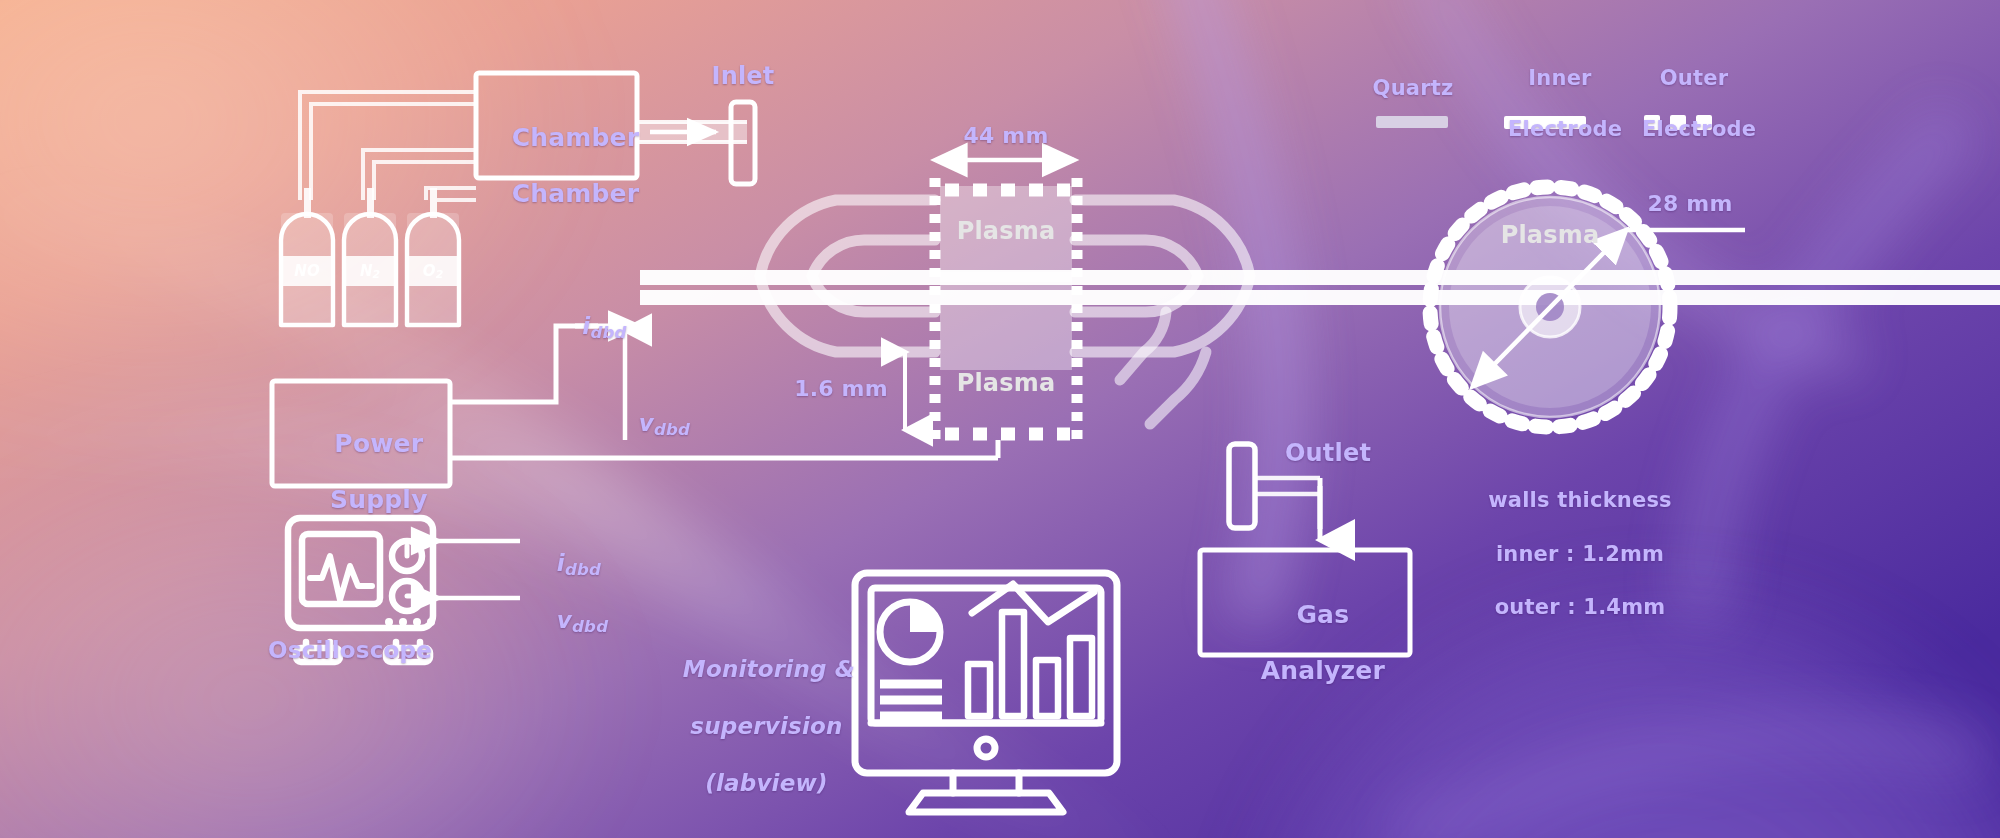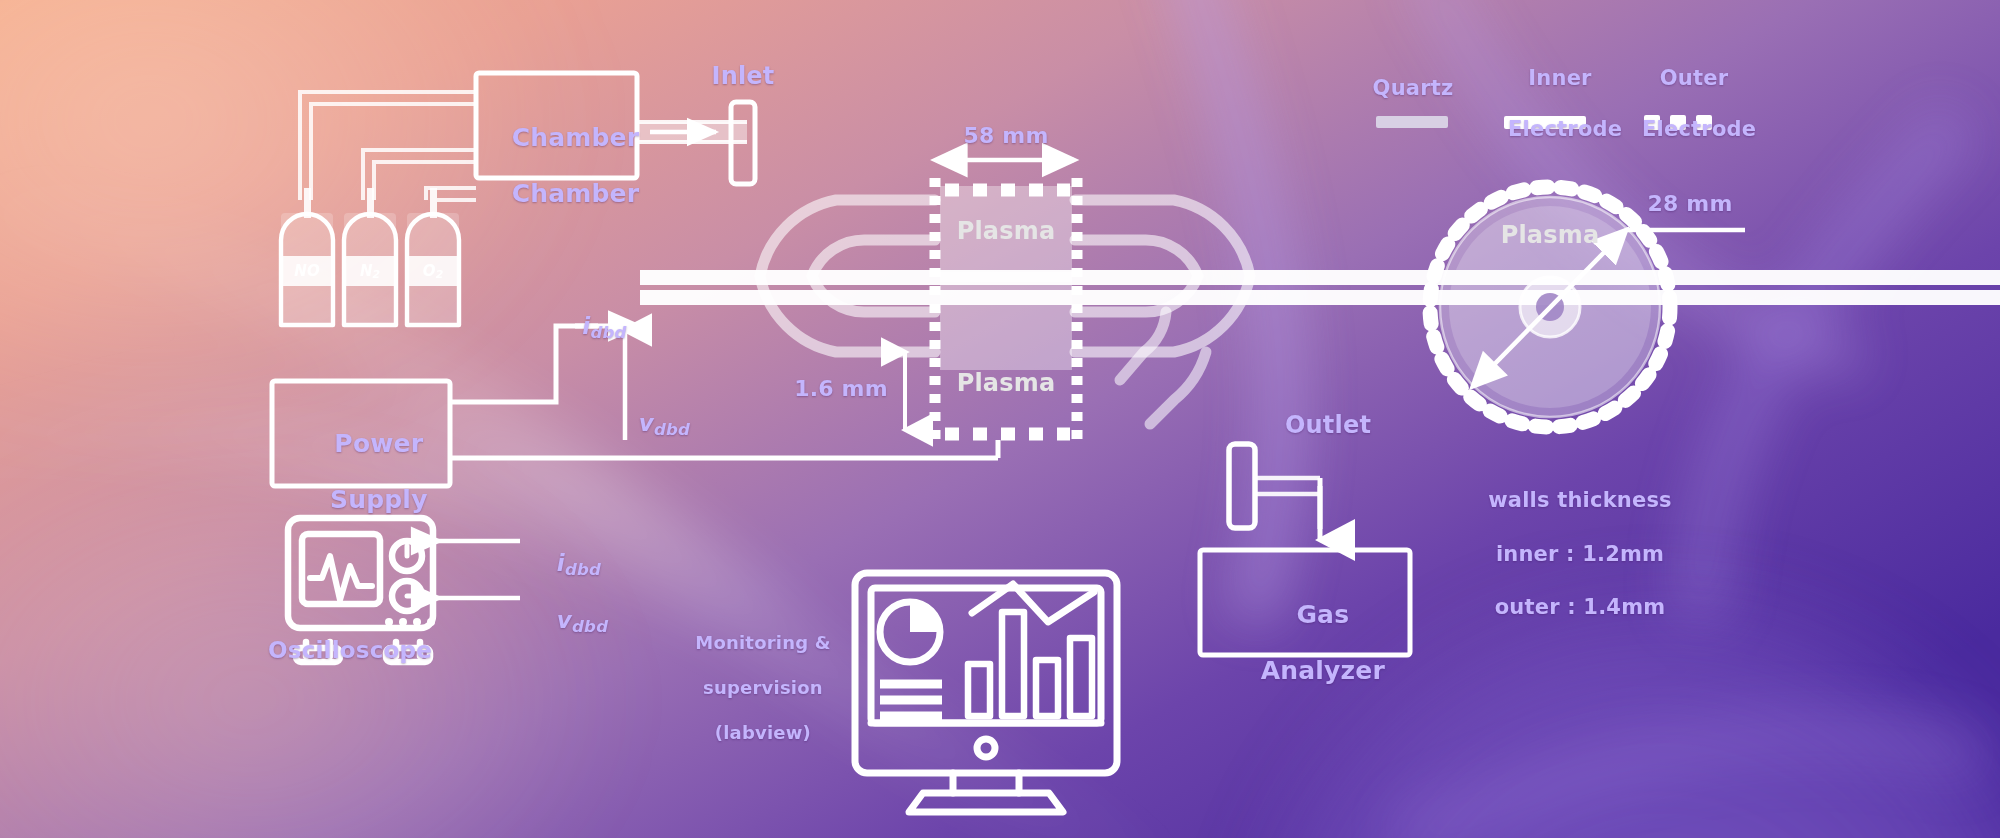--- a/index.html
+++ b/index.html
@@ -312,21 +312,21 @@
   <div class="gaslbl" style="left:344px;top:262px;width:52px;font-size:15px;"><span>N</span><span class="sub">2</span></div>
   <div class="gaslbl" style="left:407px;top:262px;width:52px;font-size:15px;"><span>O</span><span class="sub">2</span></div>
 
   <div class="lbl" style="left:476px;top:96px;width:161px;font-size:25px;">
     <span>Chamber</span><br>
     <span>Chamber</span>
   </div>
 
   <div class="lbl" style="left:683px;top:63px;width:120px;font-size:24px;">Inlet</div>
 
-  <div class="lbl" style="left:935px;top:124px;width:142px;font-size:22px;">58 mm</div>
+  <div class="lbl" style="left:935px;top:124px;width:142px;font-size:22px;">44 mm</div>
 
   <div class="lbl plasma" style="left:940px;top:218px;width:132px;font-size:24px;">Plasma</div>
   <div class="lbl plasma" style="left:940px;top:370px;width:132px;font-size:24px;">Plasma</div>
 
   <div class="lbl" style="left:786px;top:377px;width:110px;font-size:22px;text-align:center;">1.6 mm</div>
 
   <div class="lbl ital" style="left:545px;top:288px;width:86px;font-size:23px;">
     <span>i</span><span class="sub">dbd</span>
   </div>
 
@@ -341,27 +341,27 @@
 
   <div class="lbl" style="left:256px;top:632px;width:188px;font-size:23px;top:638px;">Oscilloscope</div>
 
   <div class="lbl ital" style="left:524px;top:525px;width:96px;font-size:23px;text-align:left;">
     <span>i</span><span class="sub">dbd</span>
   </div>
   <div class="lbl ital" style="left:524px;top:582px;width:96px;font-size:23px;text-align:left;">
     <span>v</span><span class="sub">dbd</span>
   </div>
 
-  <div class="lbl" style="left:650px;top:610px;width:200px;font-size:18px;line-height:1.24;">
+  <div class="lbl" style="left:650px;top:626px;width:200px;font-size:23px;line-height:1.24;font-style:italic;">
     <span>Monitoring &amp;</span><br>
     <span>supervision</span><br>
     <span>(labview)</span>
   </div>
 
-  <div class="lbl" style="left:1258px;top:412px;width:140px;font-size:24px;">Outlet</div>
+  <div class="lbl" style="left:1258px;top:440px;width:140px;font-size:24px;">Outlet</div>
 
   <div class="lbl" style="left:1200px;top:573px;width:210px;font-size:25px;">
     <span>Gas</span><br>
     <span>Analyzer</span>
   </div>
 
   <div class="lbl" style="left:1358px;top:77px;width:110px;font-size:21px;">Quartz</div>
   <div class="lbl" style="left:1478px;top:40px;width:134px;font-size:21px;line-height:1.22;">
     <span>Inner</span><br>
     <span>Electrode</span>

